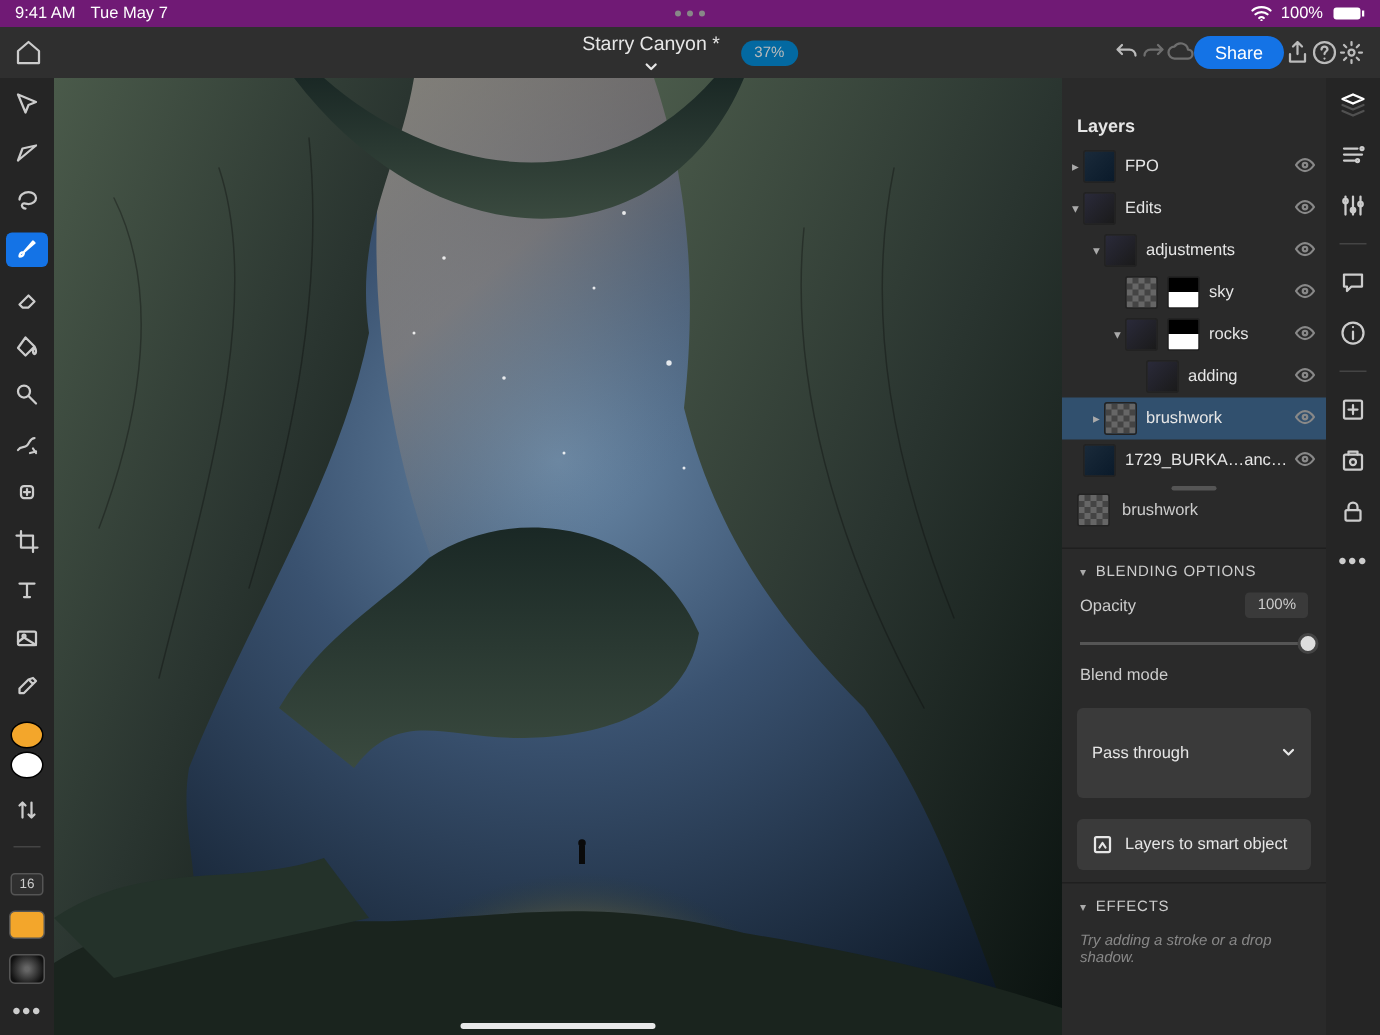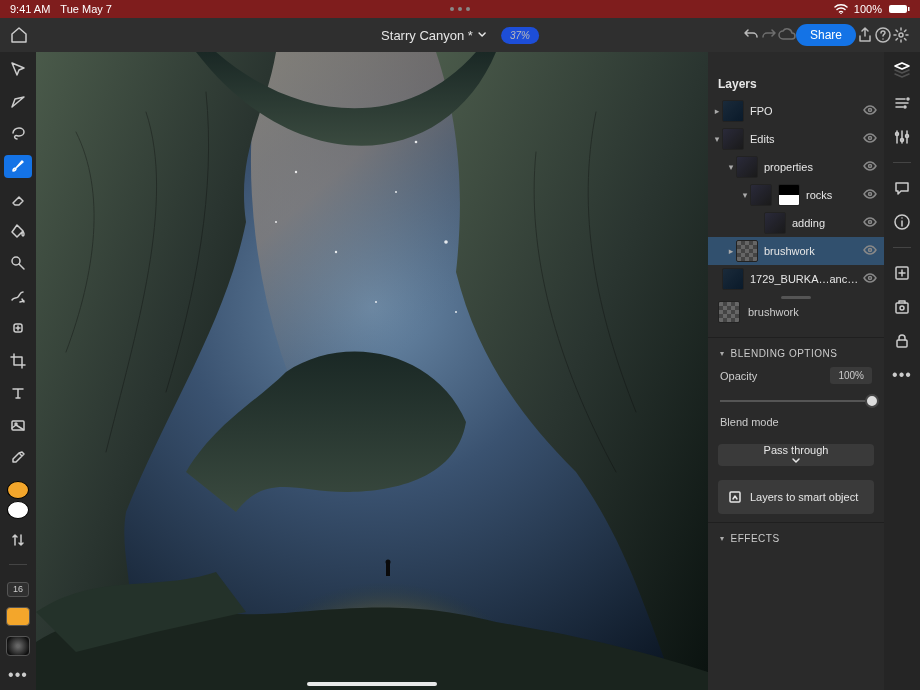--- a/index.html
+++ b/index.html
@@ -3,32 +3,32 @@
 <meta charset="utf-8">
 <style>
   * { box-sizing: border-box; margin: 0; padding: 0; font-family: -apple-system, "SF Pro", "Helvetica Neue", Arial, sans-serif; }
   html, body { width: 920px; height: 690px; overflow: hidden; background: #1b1b1b; color: #e6e6e6; }
   :root{
     --bg:#1b1b1b; --panel:#2a2a2a; --panel-dk:#252525; --row:#323232; --row-sel:#3a5c7d;
     --text:#e6e6e6; --text-dim:#a6a6a6; --accent:#1473e6; --topbar:#2f2f2f;
   }
   body{display:flex;flex-direction:column;}
   
-  .status{height:18px;background:#7f1d1d;display:flex;align-items:center;padding:0 10px;font-size:11px;color:#fff;}
+  .status{height:18px;background:#701a75;display:flex;align-items:center;padding:0 10px;font-size:11px;color:#fff;}
   .status .left{display:flex;gap:10px;}
   .status .right{margin-left:auto;display:flex;align-items:center;gap:6px;}
   .dots{display:flex;gap:4px;position:absolute;left:50%;transform:translateX(-50%);}
   .dots span{width:4px;height:4px;border-radius:50%;background:#888;}
   .status svg{display:block;}
   
   .topbar{height:34px;background:var(--topbar);display:flex;align-items:center;padding:0 10px;gap:8px;}
   .topbar .home{color:#ccc}
   .topbar .center{position:absolute;left:50%;transform:translateX(-50%);display:flex;align-items:center;gap:8px;}
-  .doctitle{font-size:13px;color:#e6e6e6;display:flex;align-items:center;gap:4px;}
-  .zoom{background:#1d4ed8;border-radius:10px;font-size:10px;padding:3px 9px;color:#bbb;margin-left:6px;font-style:italic;}
+  .doctitle{font-size:13px;color:#e6e6e6;display:flex;align-items:center;gap:4px;flex-direction:column;}
+  .zoom{background:#0369a1;border-radius:10px;font-size:10px;padding:3px 9px;color:#bbb;margin-left:6px;}
   .topbar .right{margin-left:auto;display:flex;align-items:center;color:#bbb;}
   .sharebtn{background:var(--accent);color:#fff;border-radius:14px;padding:4px 14px;font-size:12px;}
   .iconbtn{width:18px;height:18px;display:flex;align-items:center;justify-content:center;}
   
   .main{flex:1;display:flex;min-height:0;}
   
   .ltb{width:36px;background:var(--panel-dk);display:flex;flex-direction:column;align-items:center;padding:6px 0;gap:10px;}
   .ltb .tbtn{width:28px;height:28px;display:flex;align-items:center;justify-content:center;border-radius:4px;color:#ccc;}
   .ltb .tbtn.active{background:var(--accent);color:#fff}
   .ltb .divider{width:18px;height:1px;background:#444;margin:3px 0;}
@@ -65,21 +65,21 @@
   .dragh div{width:30px;height:3px;border-radius:2px;background:#555;}
   .sect{padding:10px 12px 4px;border-top:1px solid #1f1f1f;}
   .sechead{font-size:10px;letter-spacing:.5px;color:#ccc;display:flex;align-items:center;gap:6px;margin-bottom:8px;}
   .sechead .chev{font-size:8px;color:#aaa;}
   .row{display:flex;align-items:center;gap:8px;margin-bottom:8px;font-size:11px;color:#ccc;}
   .row .label{flex:1}
   .valbox{background:#3a3a3a;border-radius:3px;padding:3px 8px;font-size:10px;min-width:40px;text-align:right;}
   .slider{height:18px;position:relative;margin-bottom:6px;}
   .slider .track{position:absolute;top:50%;left:0;right:0;height:2px;background:#555;transform:translateY(-50%);}
   .slider .knob{position:absolute;top:50%;transform:translate(-50%,-50%);width:14px;height:14px;border-radius:50%;background:#ddd;border:2px solid #444;}
-  .select{background:#3a3a3a;border-radius:4px;padding:0 10px;margin:4px 10px 10px;display:flex;align-items:center;font-size:11px;color:#e6e6e6;flex-direction:column;}
+  .select{background:#3a3a3a;border-radius:4px;padding:24px 10px;margin:4px 10px 10px;display:flex;align-items:center;font-size:11px;color:#e6e6e6;}
   .select .cv{flex:1}
   .cta{background:#3a3a3a;border-radius:4px;padding:10px;margin:4px 10px 8px;display:flex;align-items:center;gap:8px;font-size:11px;color:#e6e6e6;}
   .hint{font-size:10px;font-style:italic;color:#888;padding:0 12px 6px;}
   svg{fill:none;stroke:currentColor;stroke-width:1.5;stroke-linecap:round;stroke-linejoin:round}
 </style>
 </head>
 <body>
 
 <div class="status">
   <div class="left">
@@ -342,21 +342,31 @@
           <div class="thumb adj"></div>
           <span class="lname">Edits</span>
           <span class="vis"><svg width="14" height="10" viewBox="0 0 14 10">
               <path d="M1 5c2-3 4-4 6-4s4 1 6 4c-2 3-4 4-6 4s-4-1-6-4z"></path>
               <circle cx="7" cy="5" r="1.5"></circle>
             </svg></span>
         </div>
         <div class="lyr ind1">
           <span class="tw">▾</span>
           <div class="thumb adj"></div>
-          <span class="lname">properties</span>
+          <span class="lname">adjustments</span>
+          <span class="vis"><svg width="14" height="10" viewBox="0 0 14 10">
+              <path d="M1 5c2-3 4-4 6-4s4 1 6 4c-2 3-4 4-6 4s-4-1-6-4z"></path>
+              <circle cx="7" cy="5" r="1.5"></circle>
+            </svg></span>
+        </div>
+        <div class="lyr ind2">
+          <span class="tw"></span>
+          <div class="thumb m"></div>
+          <div class="thumb msk"></div>
+          <span class="lname">sky</span>
           <span class="vis"><svg width="14" height="10" viewBox="0 0 14 10">
               <path d="M1 5c2-3 4-4 6-4s4 1 6 4c-2 3-4 4-6 4s-4-1-6-4z"></path>
               <circle cx="7" cy="5" r="1.5"></circle>
             </svg></span>
         </div>
         <div class="lyr ind2">
           <span class="tw">▾</span>
           <div class="thumb adj"></div>
           <div class="thumb msk"></div>
           <span class="lname">rocks</span>
@@ -432,20 +442,21 @@
         </svg>
       <span>Layers to smart object</span>
     </div>
 
     <div class="sect">
       <div class="sechead">
           <span class="chev">▾</span>
           <span>EFFECTS</span>
         </div>
     </div>
+    <div class="hint">Try adding a stroke or a drop shadow.</div>
   </div>
 
   <div class="rtb">
     <span class="iconbtn active">
         <svg width="18" height="18" viewBox="0 0 18 18">
           <path d="M2 6l7-3 7 3-7 3zM2 10l7 3 7-3M2 14l7 3 7-3" opacity=".2"></path>
           <path d="M2 6l7-3 7 3-7 3z"></path>
         </svg>
       </span>
     <span class="iconbtn">

